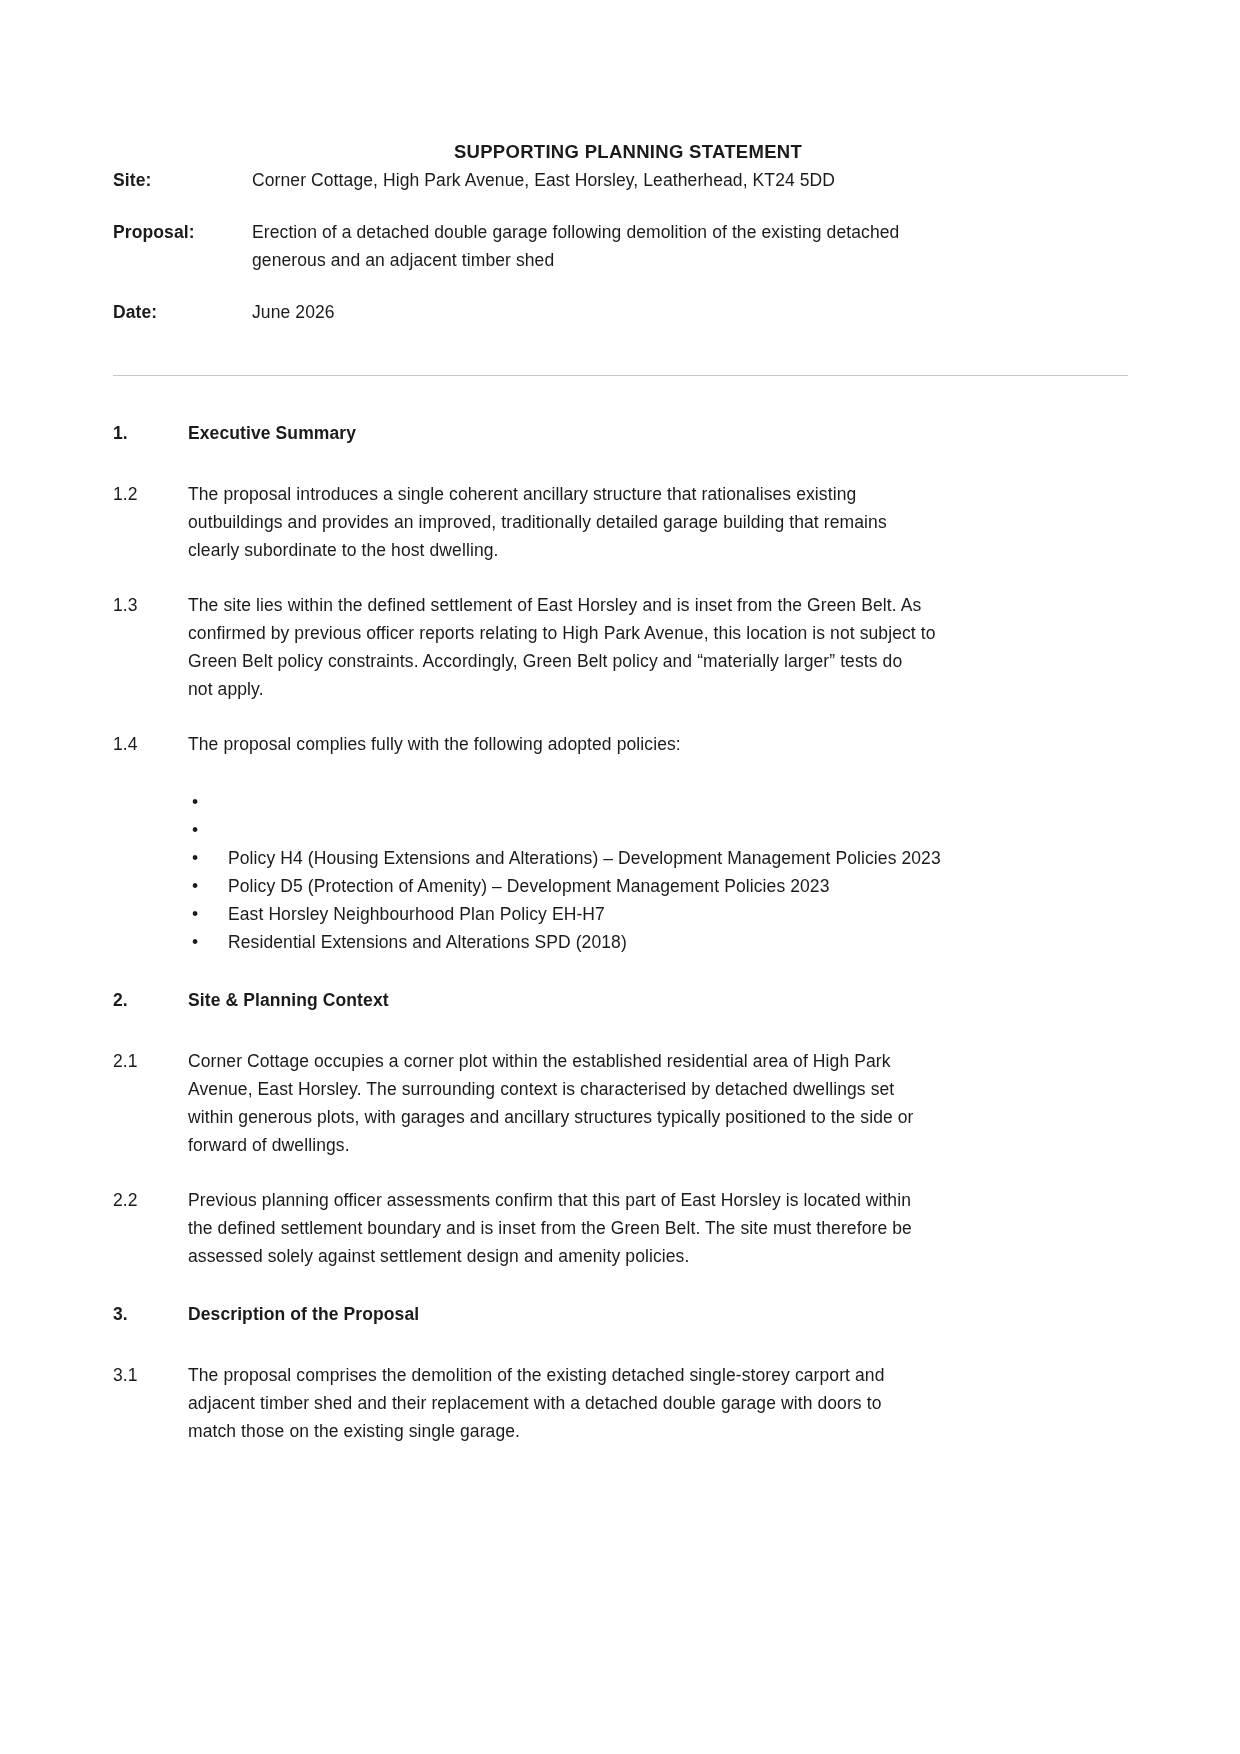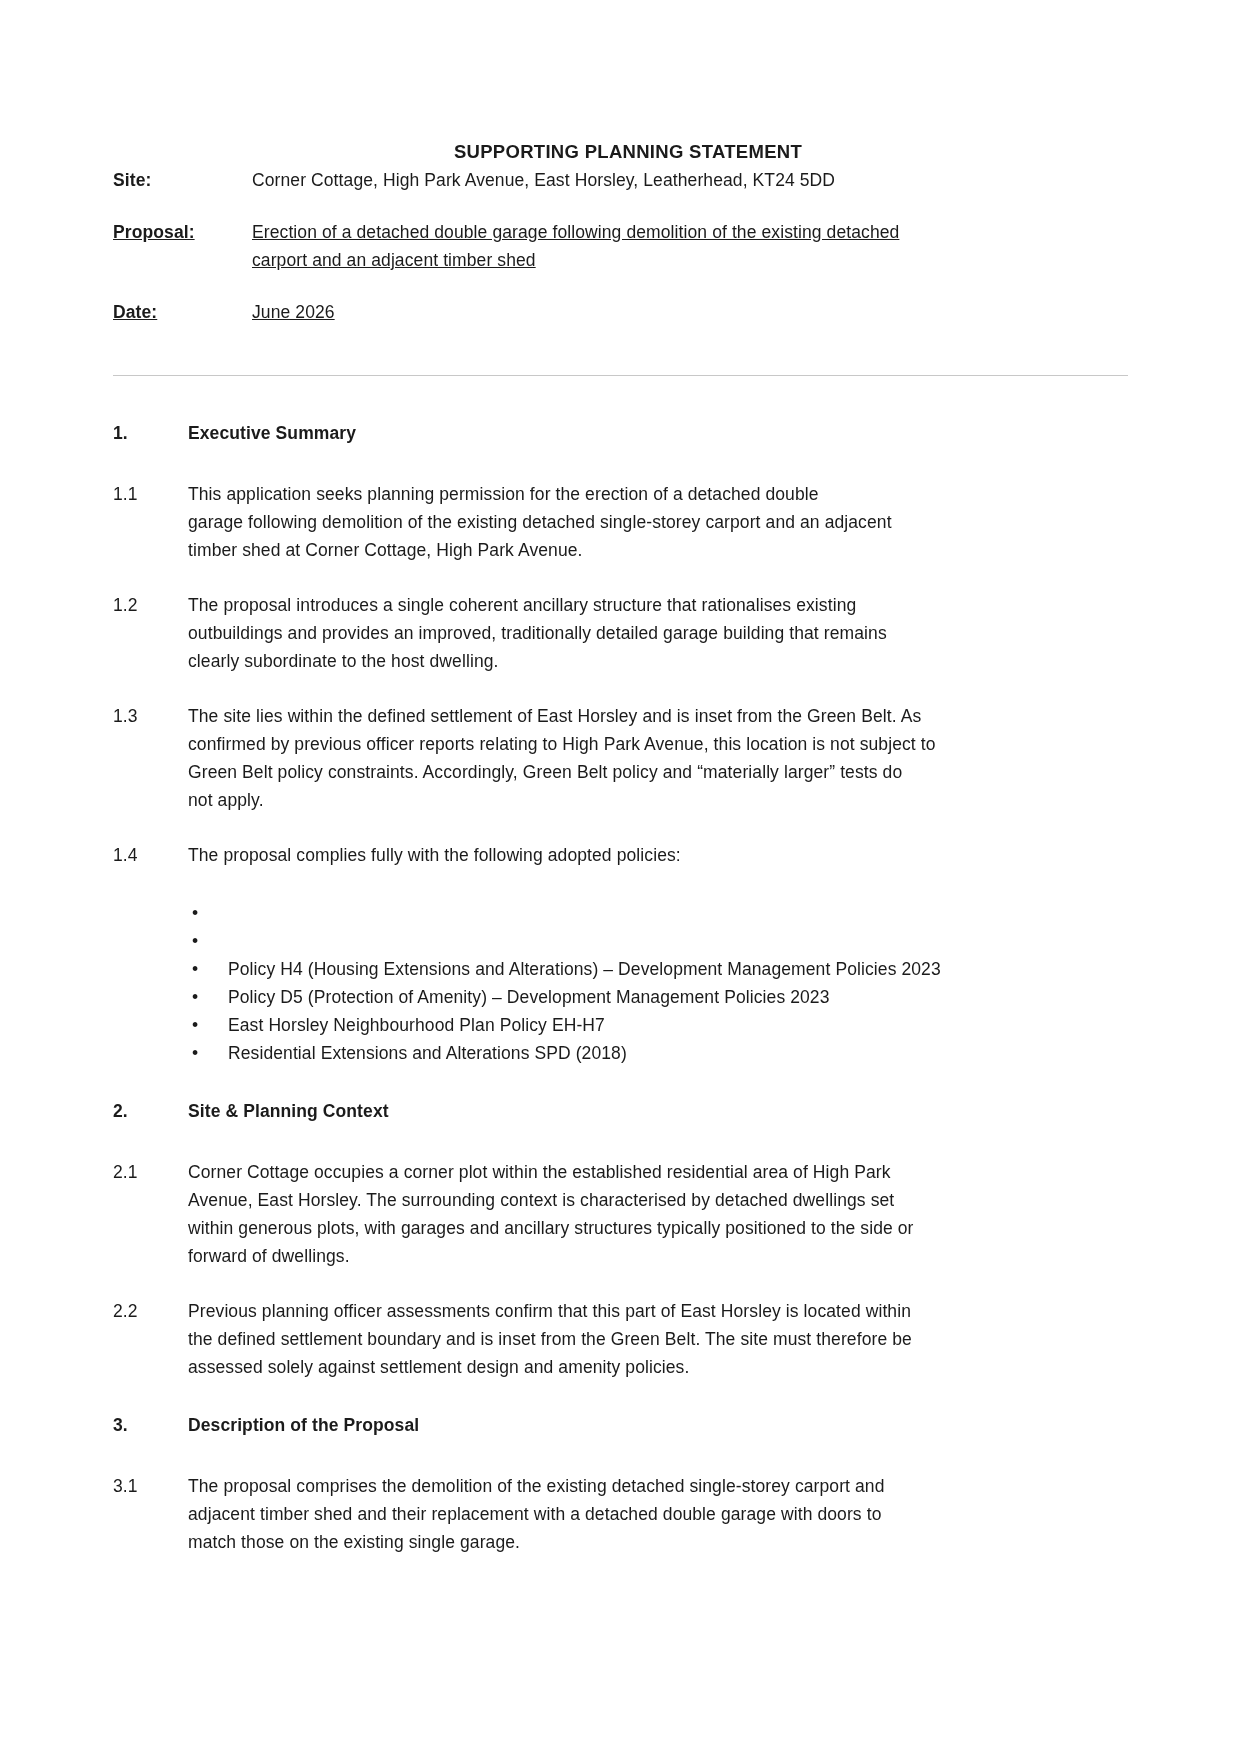--- a/index.html
+++ b/index.html
@@ -30,21 +30,20 @@
     letter-spacing: 0.3px;
   }
   .meta-block {
   }
   .meta-row {
     display: flex;
     align-items: flex-start;
   }
   .meta-row + .meta-row {
     margin-top: 24px;
-    text-decoration: underline;
   }
   .meta-label {
     flex: 0 0 139px;
     font-weight: 700;
   }
   .meta-value {
     white-space: pre-line;
   }
   .divider {
     border: none;
@@ -90,41 +89,35 @@
   <div class="doc-title">SUPPORTING PLANNING STATEMENT</div>
 
   <div class="meta-block">
     <div class="meta-row">
       <div class="meta-label">Site:</div>
       <div class="meta-value">Corner Cottage, High Park Avenue, East Horsley, Leatherhead, KT24 5DD</div>
     </div>
     <div class="meta-row">
       <div class="meta-label">Proposal:</div>
       <div class="meta-value">Erection of a detached double garage following demolition of the existing detached
-carport and an adjacent timber shed</div>
+generous and an adjacent timber shed</div>
     </div>
     <div class="meta-row">
       <div class="meta-label">Date:</div>
       <div class="meta-value">June 2026</div>
     </div>
   </div>
 
   <hr class="divider">
 
   <div class="section-heading first">
     <div class="num-col">1.</div>
     <div>Executive Summary</div>
   </div>
 
-  <div class="para">
-    <div class="num-col">1.1</div>
-    <div class="para-text">This application seeks planning permission for the erection of a detached double
-garage following demolition of the existing detached single-storey carport and an adjacent
-timber shed at Corner Cottage, High Park Avenue.</div>
-  </div>
 
   <div class="para">
     <div class="num-col">1.2</div>
     <div class="para-text">The proposal introduces a single coherent ancillary structure that rationalises existing
 outbuildings and provides an improved, traditionally detailed garage building that remains
 clearly subordinate to the host dwelling.</div>
   </div>
 
   <div class="para">
     <div class="num-col">1.3</div>

